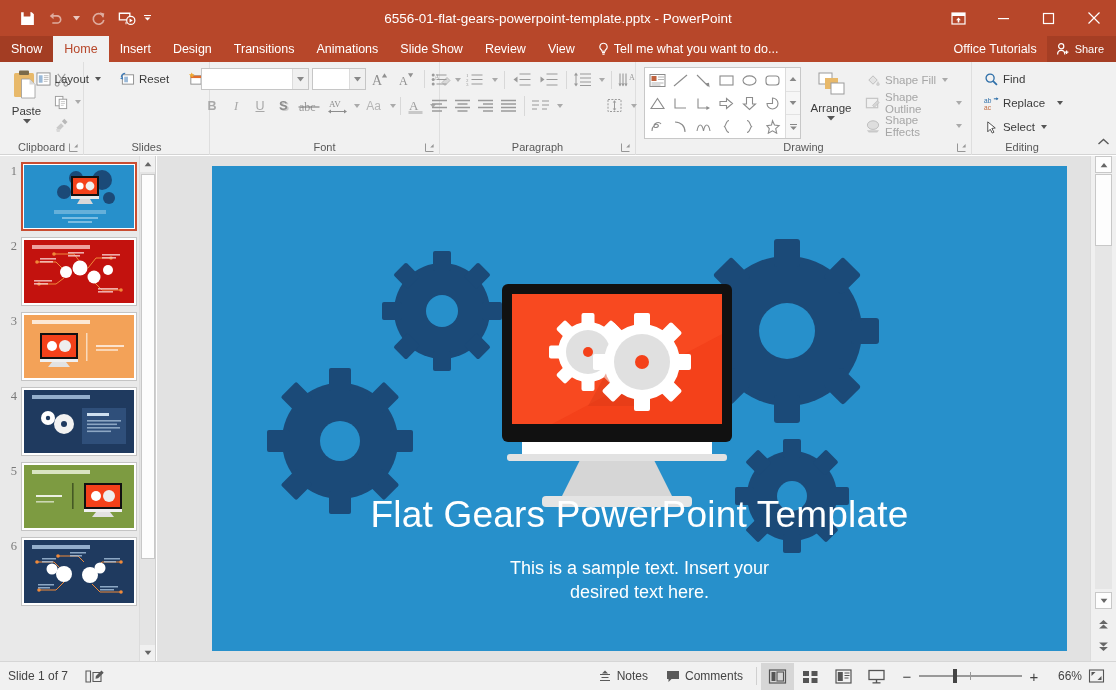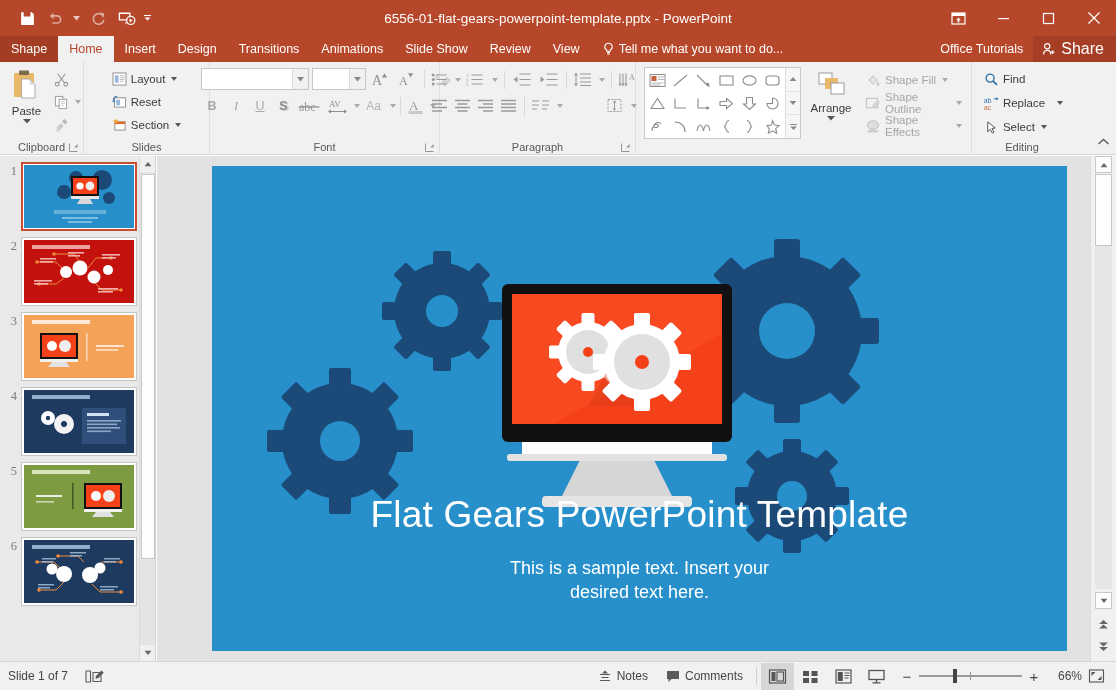--- a/index.html
+++ b/index.html
@@ -54,21 +54,21 @@
   .tellme {
     height: 26px; display: flex; align-items: center; gap: 5px;
     padding: 0 10px 0 12px; color: #ffffff; font-size: 12.5px; cursor: pointer;
   }
   .tab-right {
     margin-left: auto; display: flex; align-items: center; height: 26px;
   }
   .acct { color: #fff; font-size: 12.5px; padding: 0 10px; cursor: pointer; height:26px; display:flex; align-items:center;}
   .share {
     display: flex; align-items: center; gap: 5px; height: 26px; padding: 0 12px 0 9px;
-    color: #fff; font-size: 16px; cursor: pointer; background: #a53e24;
+    color: #fff; font-size: 11px; cursor: pointer; background: #a53e24;
   }
 
   
   .ribbon {
     position: absolute; left: 0; top: 62px; width: 1116px; height: 93px;
     background: #f1f1f1; border-bottom: 1px solid #d4d4d4;
   }
   .rib-groups { display: flex; height: 93px; align-items: stretch; }
   .rgroup { position: relative; display: flex; flex-direction: column; align-items: center;
             border-right: 1px solid #dedede; }
@@ -289,21 +289,21 @@
     </div>
     <div class="win-ctrl close">
       <svg width="14" height="14" viewBox="0 0 14 14">
           <path stroke="#fff" stroke-width="1.2" d="M1.5 1.5l11 11M12.5 1.5l-11 11"></path>
         </svg>
     </div>
   </div>
 </div>
 
 <div class="tabstrip">
-  <div class="tab file">Shape</div>
+  <div class="tab file">Show</div>
   <div class="tab active">Home</div>
   <div class="tab">Insert</div>
   <div class="tab">Design</div>
   <div class="tab">Transitions</div>
   <div class="tab">Animations</div>
   <div class="tab">Slide Show</div>
   <div class="tab">Review</div>
   <div class="tab">View</div>
   <div class="tellme">
     <svg width="11" height="14" viewBox="0 0 11 14">
@@ -373,21 +373,21 @@
         <span>Clipboard</span>
         <svg class="dlg-launch" viewBox="0 0 11 11">
           <path fill="none" stroke="#666" stroke-width="1" d="M1.5 1.5v8h8"></path>
             <path fill="#666" d="M9.6 2l-3.4 3.4h3.4z"></path>
         </svg>
       </div>
     </div>
 
     <div class="rgroup" style="width:126px">
       <div class="rgroup-body">
-        <div style="display:flex;flex-direction:column;gap:1px;padding-top:2px">
+        <div style="display:flex;flex-direction:row;gap:11px;padding-top:2px">
           <div class="smallbtn">
             <span class="icobox">
               <svg width="15" height="14" viewBox="0 0 16 15">
                 <rect x="1" y="1" width="14" height="13" fill="#fff" stroke="#8e8e8e" stroke-width="1"></rect>
                 <rect x="3" y="3.5" width="4" height="8" fill="#9ab9d8"></rect>
                 <path stroke="#b9b9b9" d="M8.4 4h5M8.4 6h5M8.4 8h5M8.4 10h4"></path>
               </svg>
             </span>
             <span>Layout</span>
             <span class="caret-d"></span>
@@ -778,20 +778,27 @@
             <span class="icobox">
               <svg width="16" height="15" viewBox="0 0 17 16">
                 <ellipse cx="8.5" cy="6.5" rx="6" ry="4.6" fill="#dedede" stroke="#bcbcbc"></ellipse>
                 <path fill="#c9c9c9" d="M2 12h13l-2 2.5H4z"></path>
               </svg>
             </span>
             <span>Shape Effects</span>
             <span class="caret-d dim"></span>
           </div>
         </div>
+      </div>
+      <div class="rgroup-label">
+        <span>Drawing</span>
+        <svg class="dlg-launch" viewBox="0 0 11 11">
+          <path fill="none" stroke="#666" stroke-width="1" d="M1.5 1.5v8h8"></path>
+            <path fill="#666" d="M9.6 2l-3.4 3.4h3.4z"></path>
+        </svg>
       </div>
     </div>
 
     <div class="rgroup" style="width:100px">
       <div class="rgroup-body" style="padding-top:6px;padding-left:8px">
         <div style="display:flex;flex-direction:column;gap:2px">
           <div class="smallbtn">
             <span class="icobox">
               <svg width="15" height="15" viewBox="0 0 16 16">
                 <circle cx="6.5" cy="6.5" r="4.3" fill="none" stroke="#2d6ea8" stroke-width="1.4"></circle>

